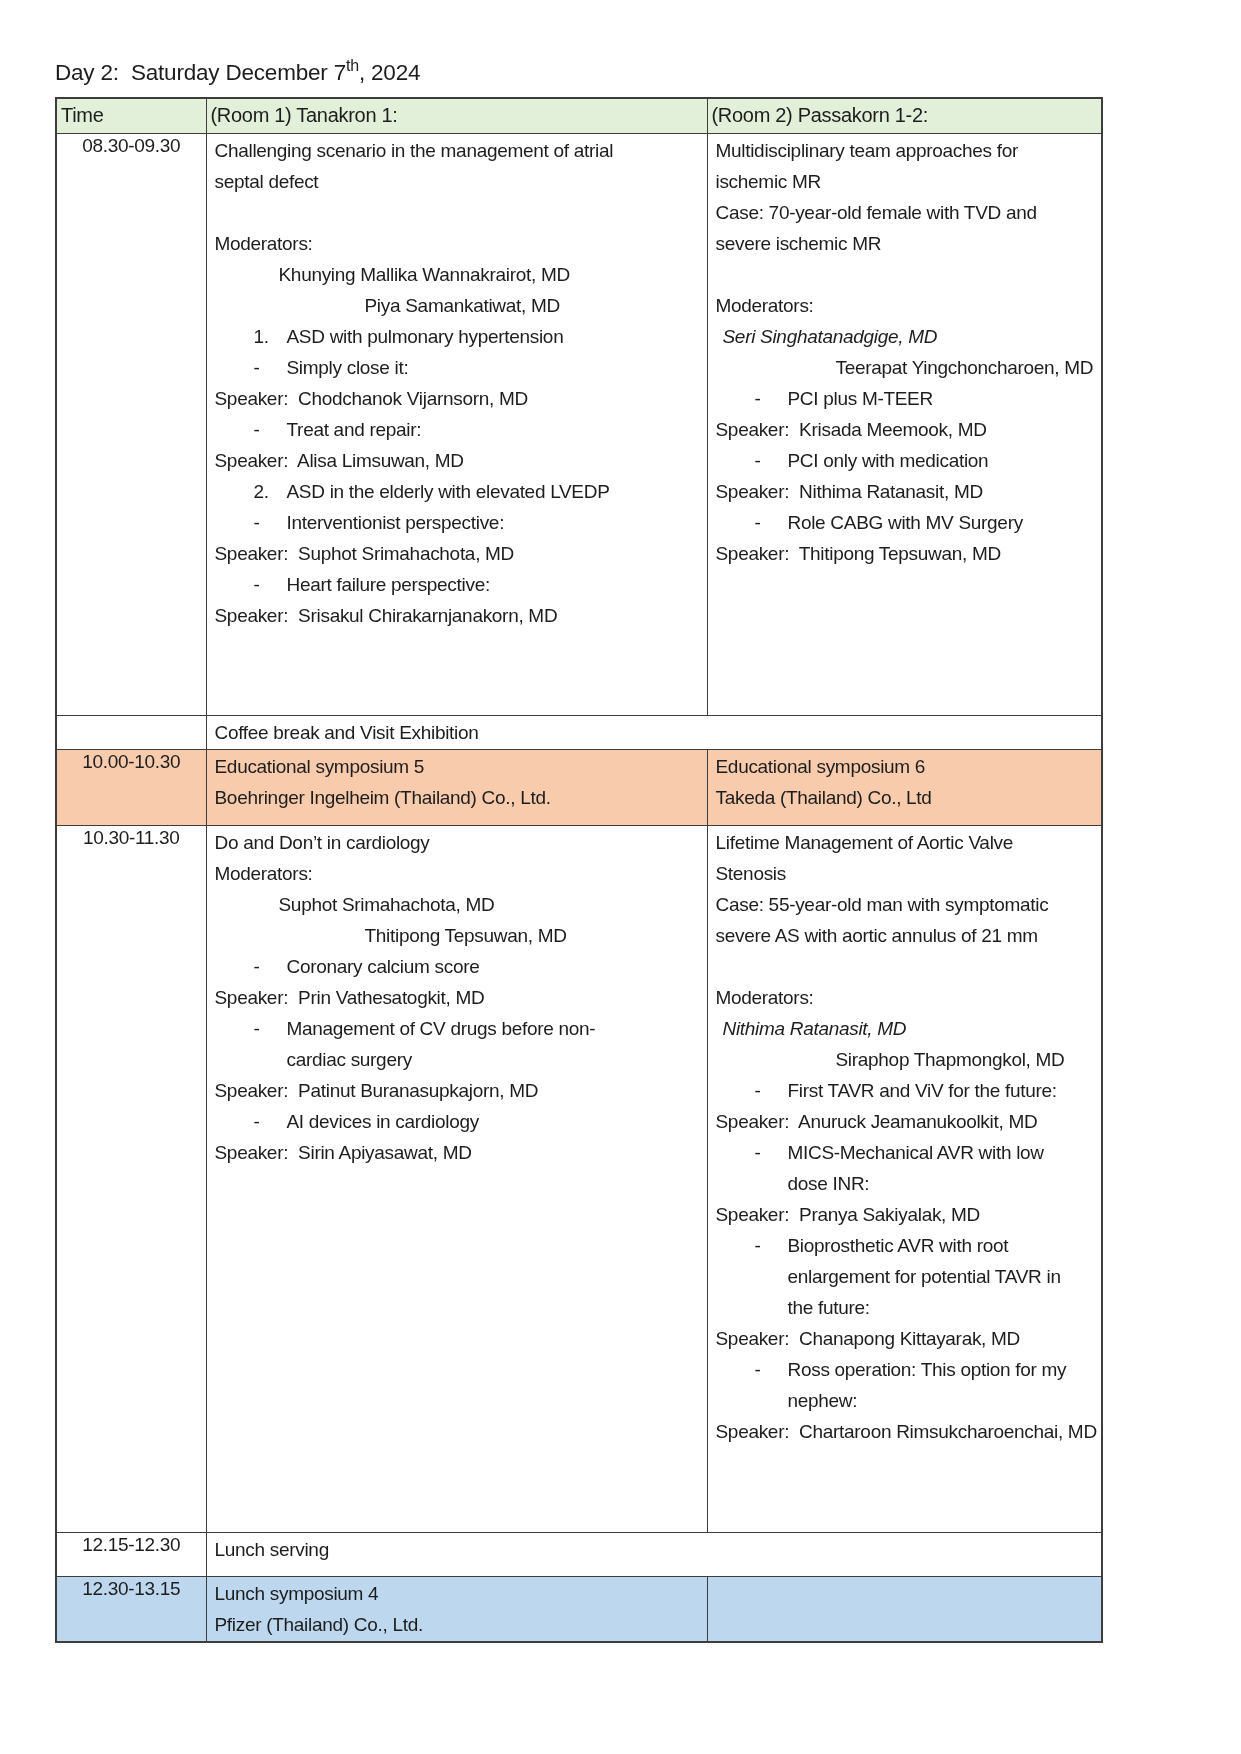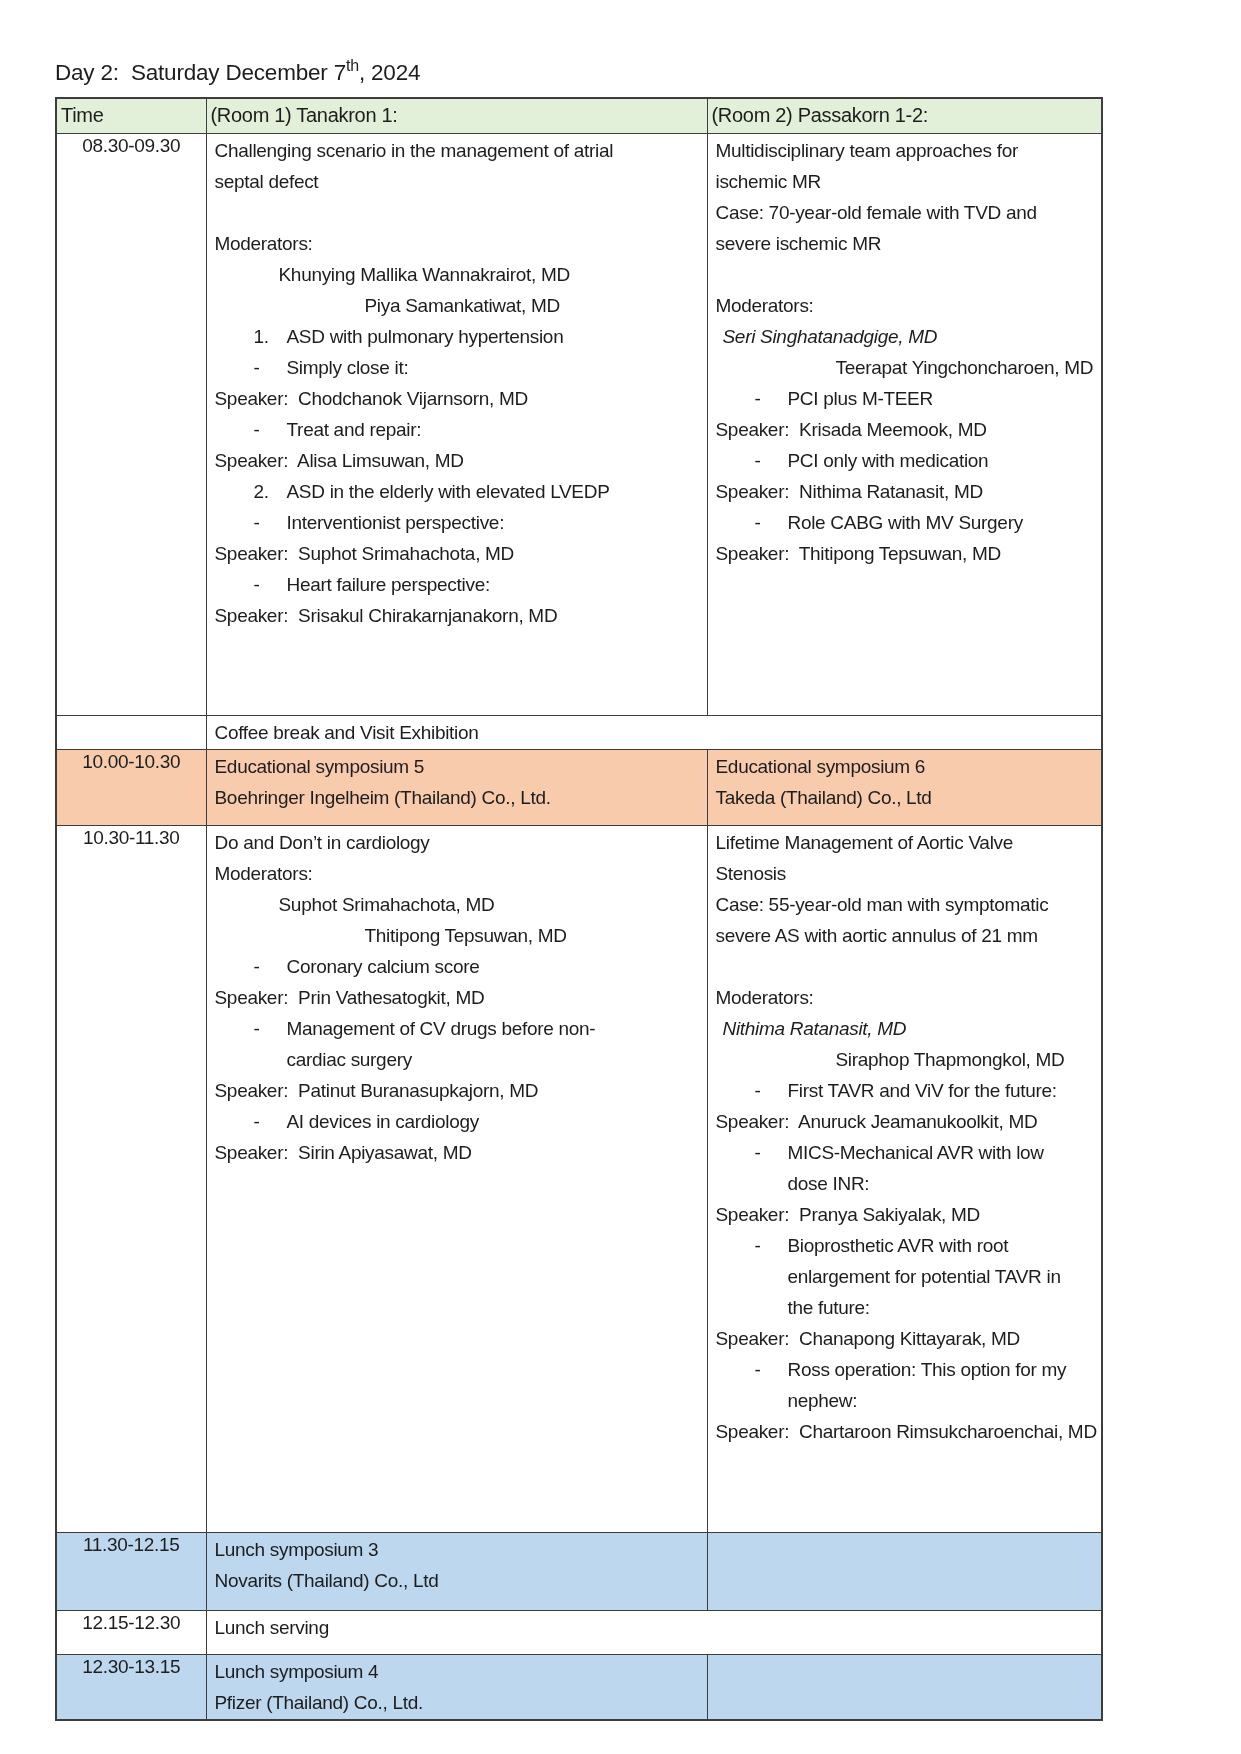--- a/index.html
+++ b/index.html
@@ -148,28 +148,20 @@
             <div class="line item"><span class="mk">-</span><span class="tx"><div>First TAVR and ViV for the future:</div></span></div>
             <div class="line p">Speaker:  Anuruck Jeamanukoolkit, MD</div>
             <div class="line item"><span class="mk">-</span><span class="tx"><div>MICS-Mechanical AVR with low</div><div>dose INR:</div></span></div>
             <div class="line p">Speaker:  Pranya Sakiyalak, MD</div>
             <div class="line item"><span class="mk">-</span><span class="tx"><div>Bioprosthetic AVR with root</div><div>enlargement for potential TAVR in</div><div>the future:</div></span></div>
             <div class="line p">Speaker:  Chanapong Kittayarak, MD</div>
             <div class="line item"><span class="mk">-</span><span class="tx"><div>Ross operation: This option for my</div><div>nephew:</div></span></div>
             <div class="line p">Speaker:  Chartaroon Rimsukcharoenchai, MD</div>
           </td>
         </tr>
-        <tr class="bg-blue" style="height: 78px;">
-          <td class="time-cell">11.30-12.15</td>
-          <td class="cell">
-            <div class="line p">Lunch symposium 3</div>
-            <div class="line p">Novarits (Thailand) Co., Ltd</div>
-          </td>
-          <td class="cell"></td>
-        </tr>
         <tr style="height: 44px; margin-top: 48px;">
           <td class="time-cell">12.15-12.30</td>
           <td class="cell span-cell" colspan="2">
             <div class="line p">Lunch serving</div>
           </td>
         </tr>
         <tr class="bg-blue" style="height: 60px;">
           <td class="time-cell">12.30-13.15</td>
           <td class="cell">
             <div class="line p">Lunch symposium 4</div>

